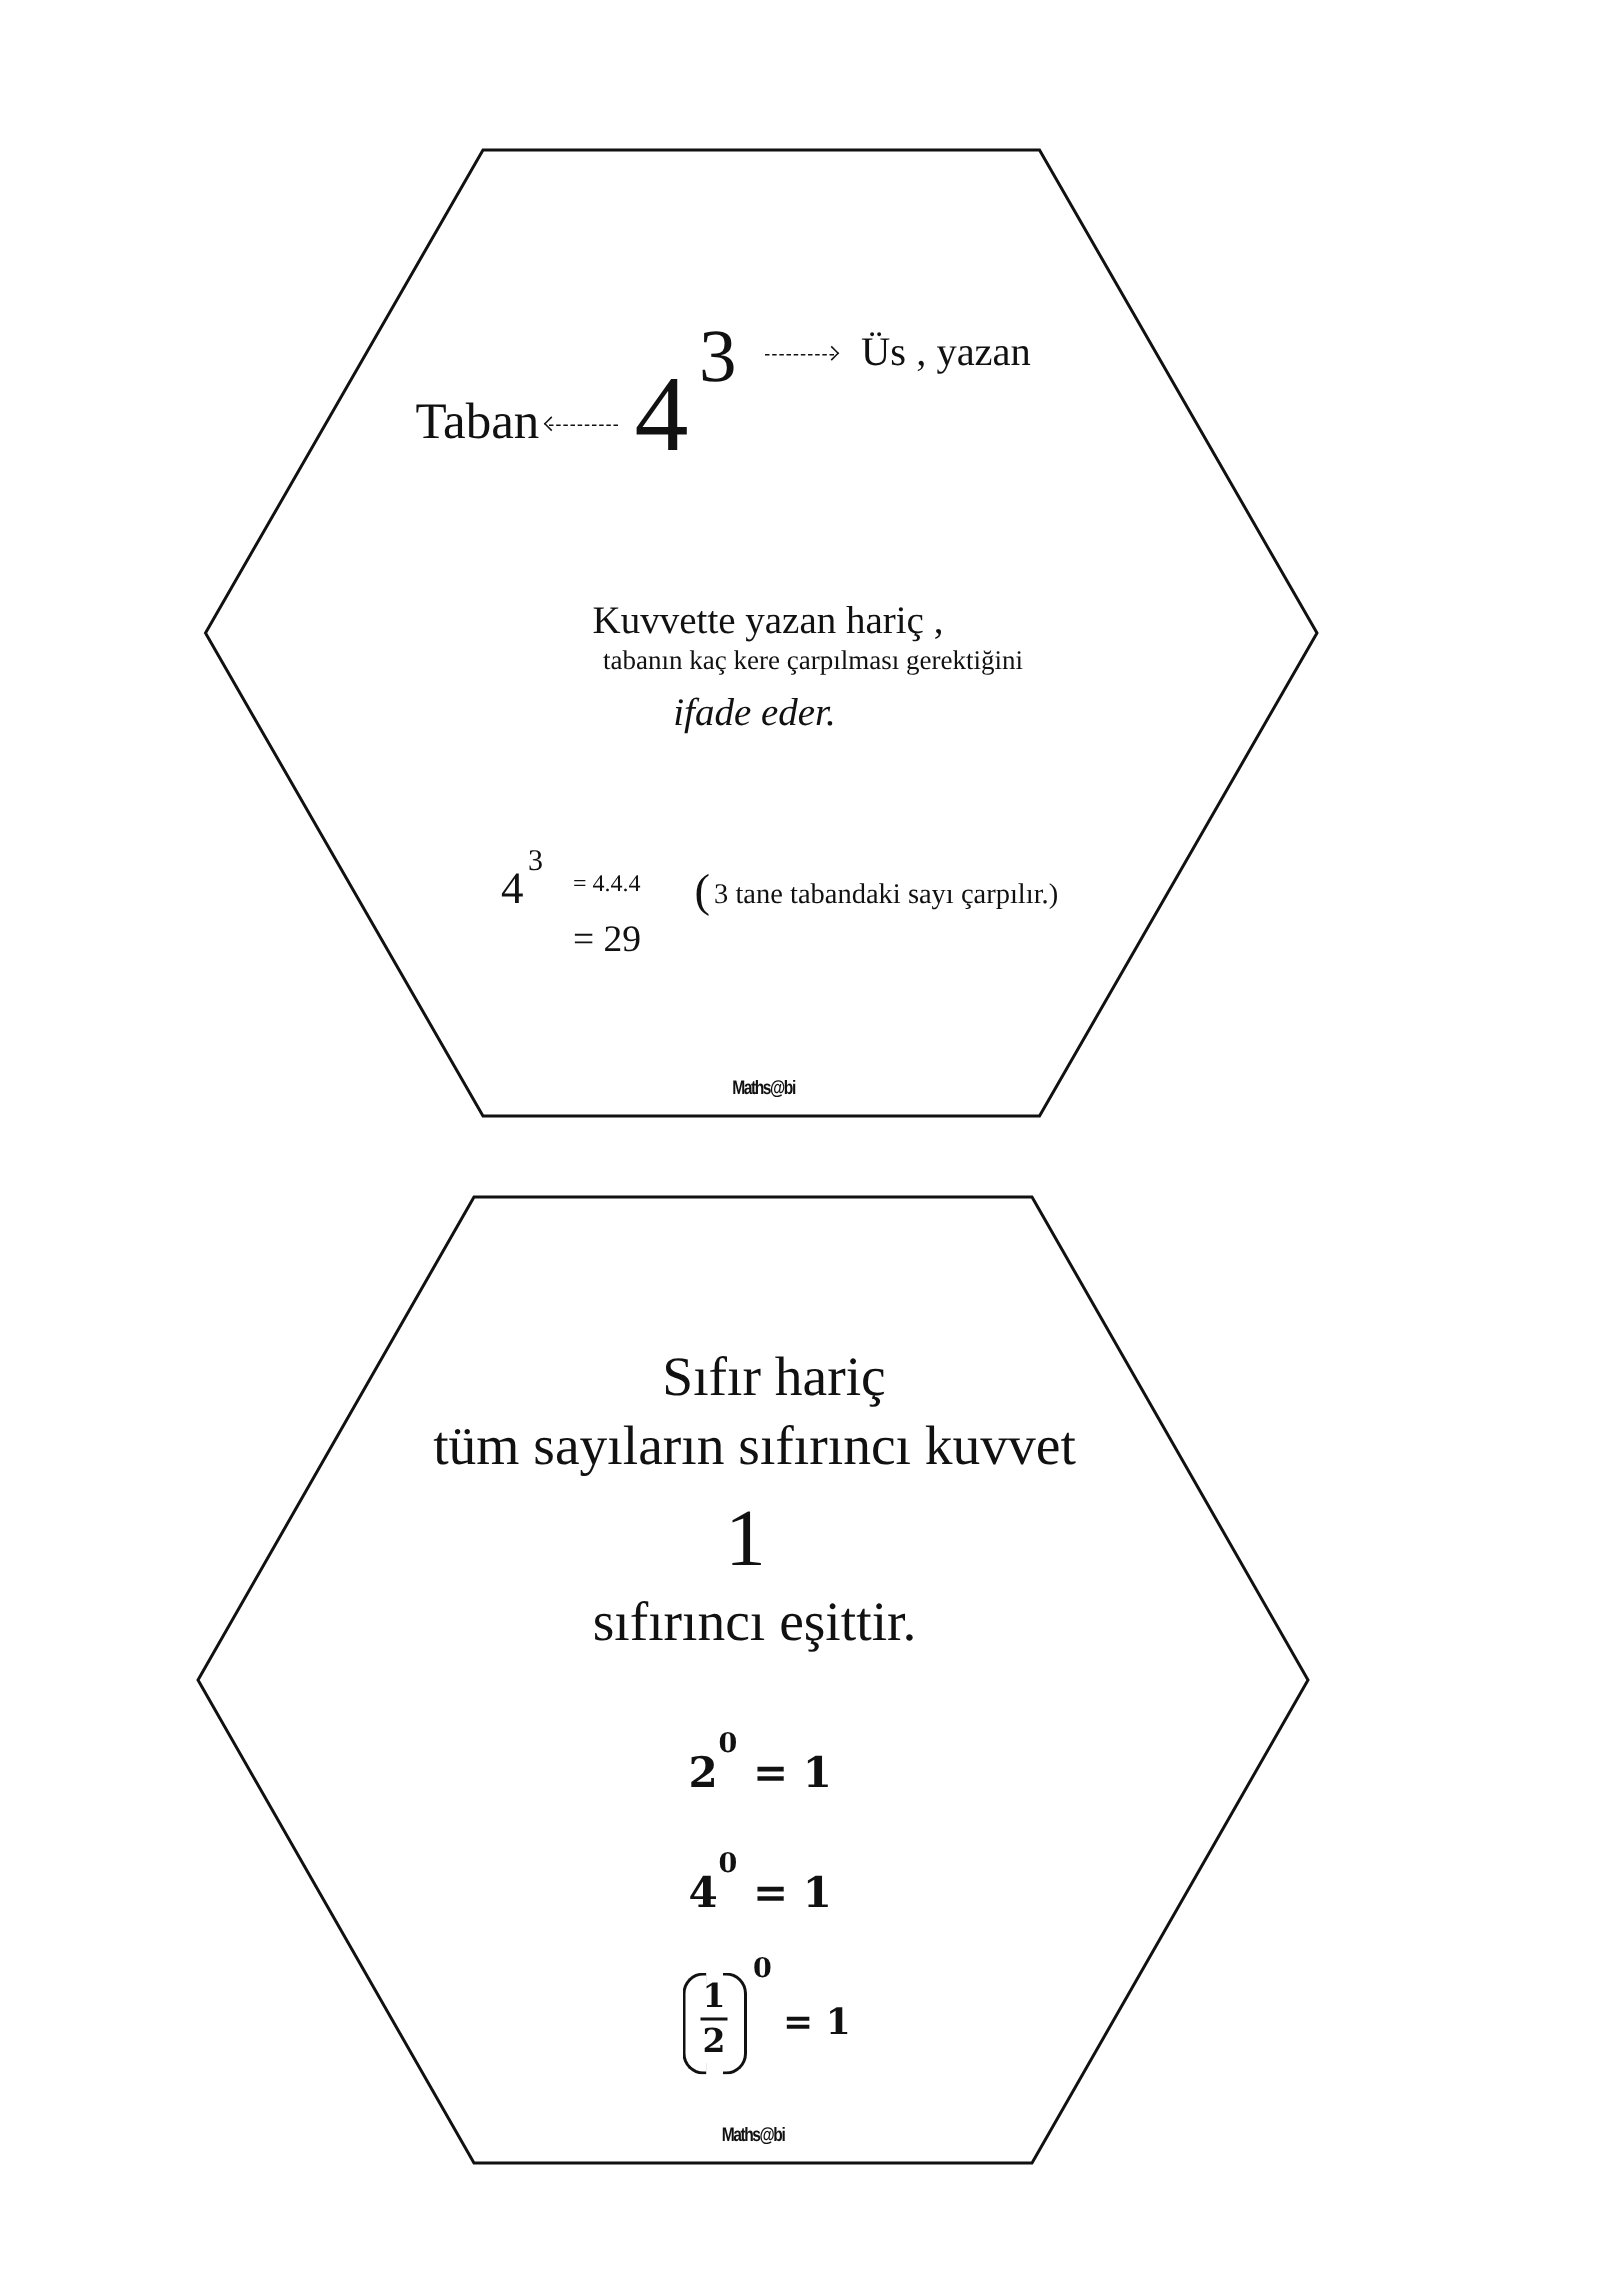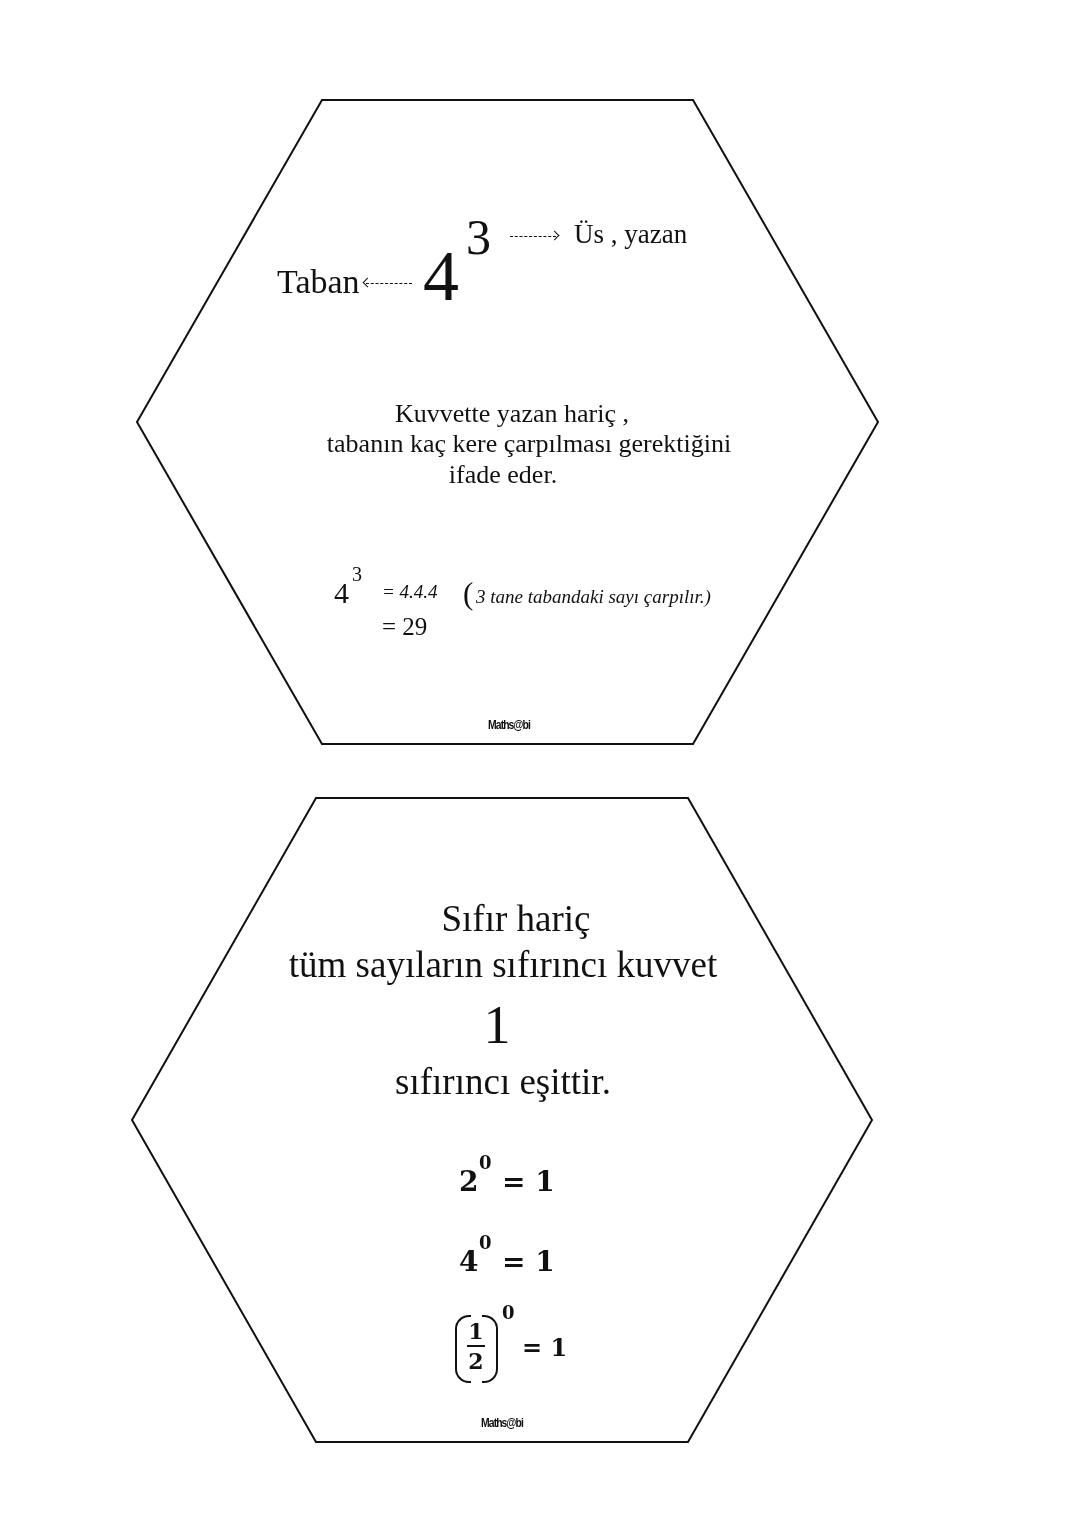--- a/index.html
+++ b/index.html
@@ -31,28 +31,28 @@
 
 <div>
   <div class="t serif" style="left:277px; top:265px; font-size:34px;">Taban</div>
   <div class="arrow l" style="left:366px; top:283px; width:46px;"></div>
   <div class="t serif" style="left:423px; top:240px; font-size:72px;">4</div>
   <div class="t serif" style="left:466px; top:212px; font-size:50px;">3</div>
   <div class="arrow r" style="left:510px; top:236px; width:46px;"></div>
   <div class="t serif" style="left:574px; top:221px; font-size:27px;">Üs , yazan</div>
 
   <div class="t serif c" style="left:512px; top:401px; font-size:26px;">Kuvvette yazan hariç ,</div>
-  <div class="t serif c" style="left:529px; top:431px; font-size:26px;">tabanın kaç kere çarpılması gerektiğini</div>
-  <div class="t serif c" style="left:503px; top:462px; font-size:26px;">ifade eder.</div>
+  <div class="t serif c" style="left:542px; top:431px; font-size:18px;">tabanın kaç kere çarpılması gerektiğini</div>
+  <div class="t serif c" style="left:503px; top:462px; font-size:26px;font-style:italic;">ifade eder.</div>
 
   <div class="t serif" style="left:334px; top:578px; font-size:30px;">4</div>
   <div class="t serif" style="left:352px; top:564px; font-size:20px;">3</div>
-  <div class="t serif" style="left:382px; top:582px; font-size:19px;font-style:italic;">= 4.4.4</div>
+  <div class="t serif" style="left:382px; top:582px; font-size:16px;">= 4.4.4</div>
   <div class="t serif" style="left:463px; top:578px; font-size:31px;">(</div>
-  <div class="t serif" style="left:476px; top:587px; font-size:19px;font-style:italic;">3 tane tabandaki sayı çarpılır.)</div>
+  <div class="t serif" style="left:476px; top:587px; font-size:19px;">3 tane tabandaki sayı çarpılır.)</div>
   <div class="t serif" style="left:382px; top:614px; font-size:25px;">= 29</div>
 
   <div class="t wm" style="left:509px; top:718px;">Maths@bi</div>
 </div>
 
 <div>
   <div class="t serif c" style="left:516px; top:900px; font-size:37px;">Sıfır hariç</div>
   <div class="t serif c" style="left:503px; top:946px; font-size:37px;">tüm sayıların sıfırıncı kuvvet</div>
   <div class="t serif c" style="left:497px; top:998px; font-size:54px;">1</div>
   <div class="t serif c" style="left:503px; top:1063px; font-size:37px;">sıfırıncı eşittir.</div>

